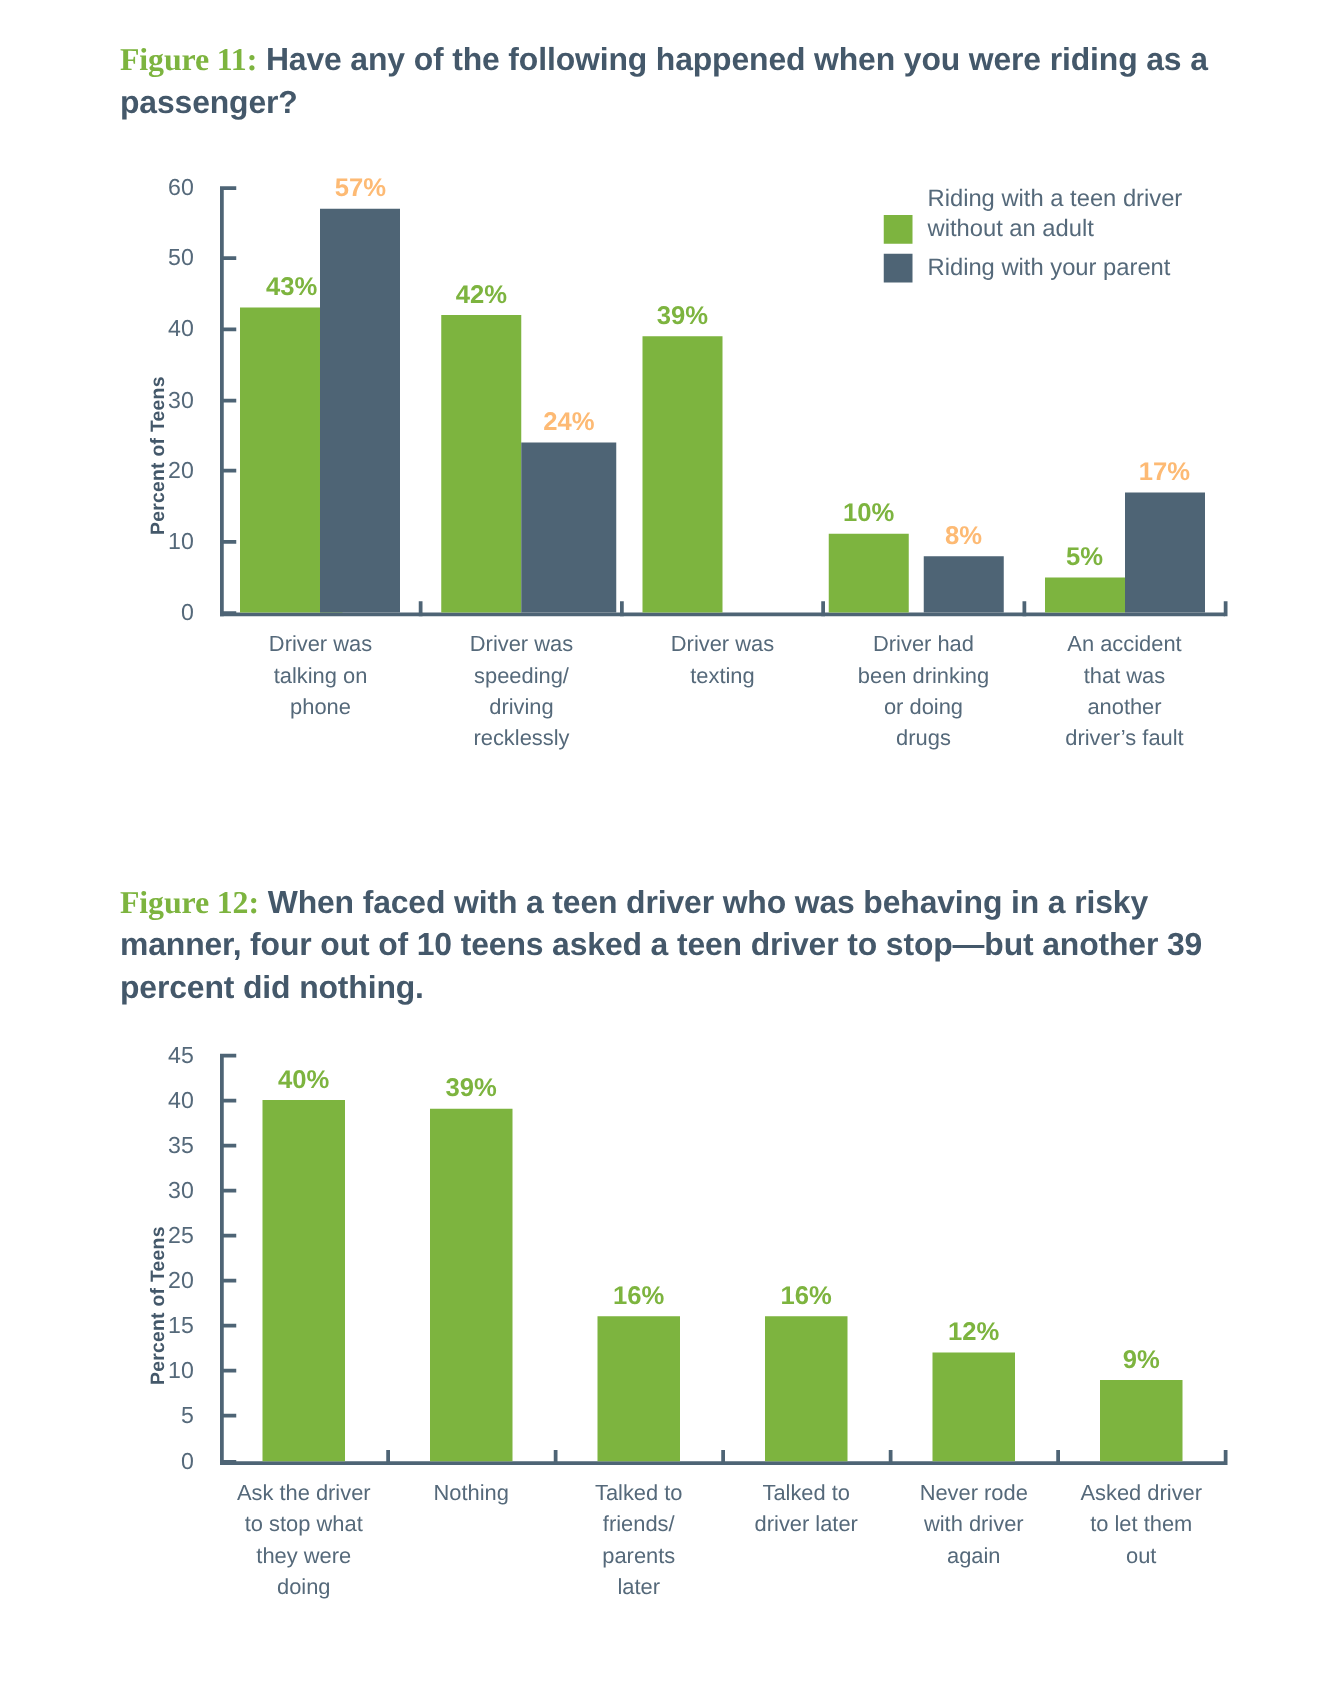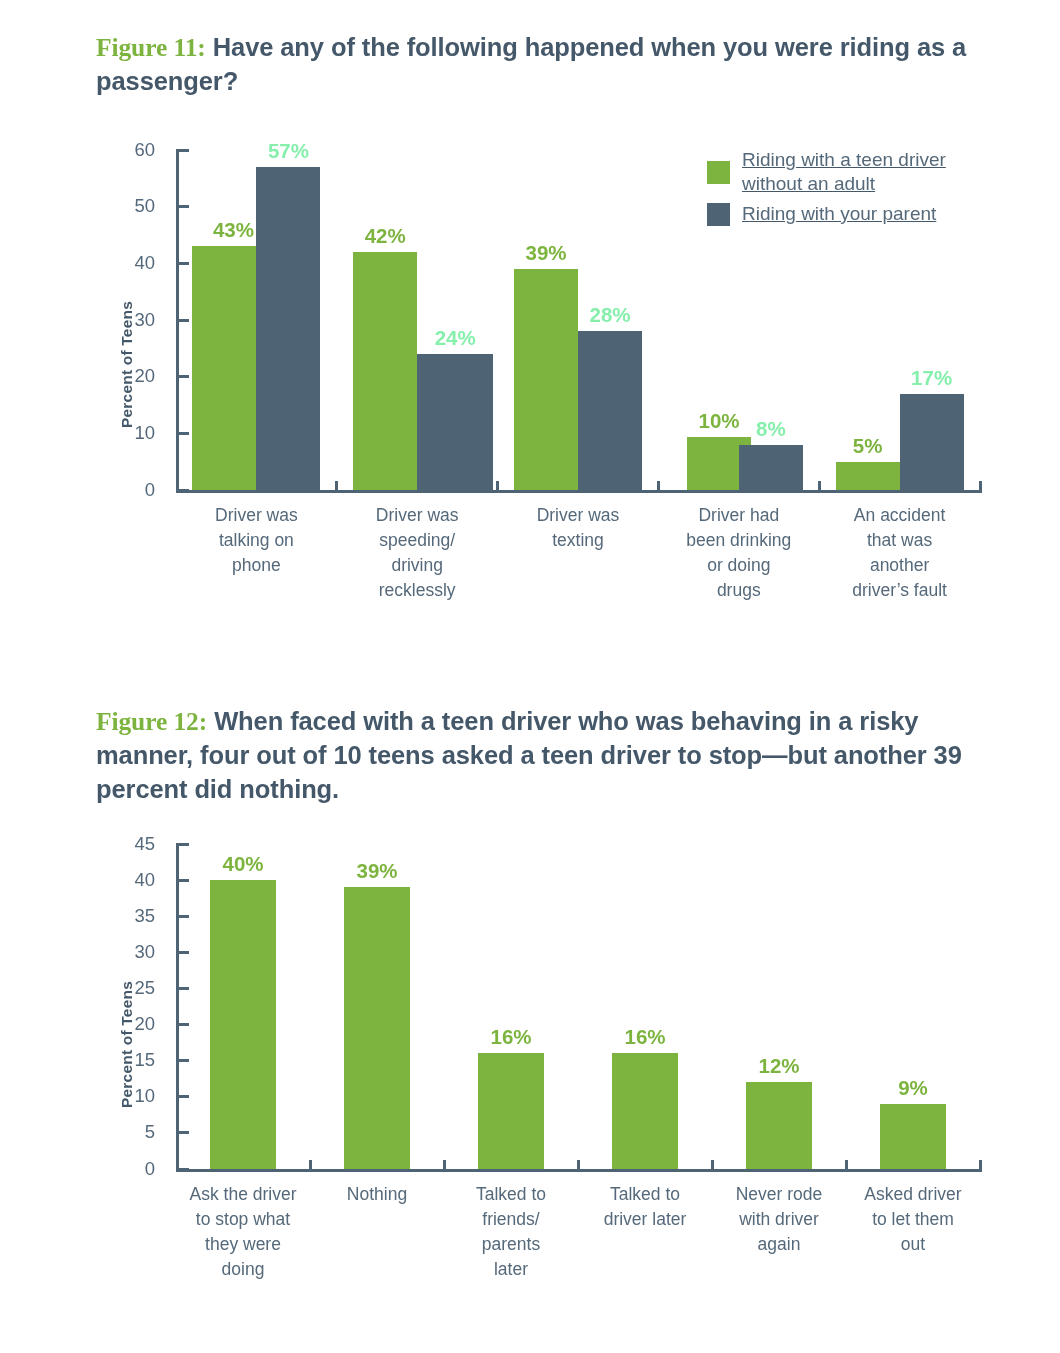--- a/index.html
+++ b/index.html
@@ -112,40 +112,39 @@
     position: absolute;
     bottom: 100%;
     left: 50%;
     transform: translateX(-50%);
     margin-bottom: 4px;
     font-size: 20.5px;
     font-weight: bold;
     white-space: nowrap;
   }
   .bar-label.green { color: #7db43f; }
-  .bar-label.slate { color: #86efac; text-align: center; }
+  .bar-label.slate { color: #fdba74; text-align: center; }
 
   
   .cat-label {
     position: absolute;
     text-align: center;
     font-size: 17.5px;
     line-height: 1.42;
     color: #55697a;
   }
 
   
   .legend {
     position: absolute;
   }
   .legend-row {
     display: flex;
-    align-items: center;
+    align-items: flex-end;
     margin-bottom: 6px;
-    text-decoration: underline;
   }
   .legend-swatch {
     width: 23px;
     height: 23px;
     flex: 0 0 23px;
     margin-right: 12px;
     margin-top: 2px;
   }
   .legend-swatch.green { background: #7db43f; }
   .legend-swatch.slate { background: #4e6475; }
@@ -200,25 +199,22 @@
       <div class="bar green" style="left: 177.2px; width: 64px; height: 238px;">
         <span class="bar-label green">42%</span>
       </div>
       <div class="bar slate" style="left: 241.2px; width: 76px; height: 136px;">
         <span class="bar-label slate">24%</span>
       </div>
       <div class="xtick" style="left: 320.1px;"></div>
       <div class="bar green" style="left: 338px; width: 64px; height: 221px;">
         <span class="bar-label green">39%</span>
       </div>
-      <div class="bar slate" style="left: 402px; width: 64px; height: 158.667px;">
-        <span class="bar-label slate">28%</span>
-      </div>
       <div class="xtick" style="left: 480.9px;"></div>
-      <div class="bar green" style="left: 511px; width: 64px; height: 53px;">
+      <div class="bar green" style="left: 487px; width: 64px; height: 63px;">
         <span class="bar-label green">10%</span>
       </div>
       <div class="bar slate" style="left: 562.8px; width: 64px; height: 45.3333px;">
         <span class="bar-label slate">8%</span>
       </div>
       <div class="xtick" style="left: 641.7px;"></div>
       <div class="bar green" style="left: 659.6px; width: 64px; height: 28.3333px;">
         <span class="bar-label green">5%</span>
       </div>
       <div class="bar slate" style="left: 723.6px; width: 64px; height: 96.3333px;">

